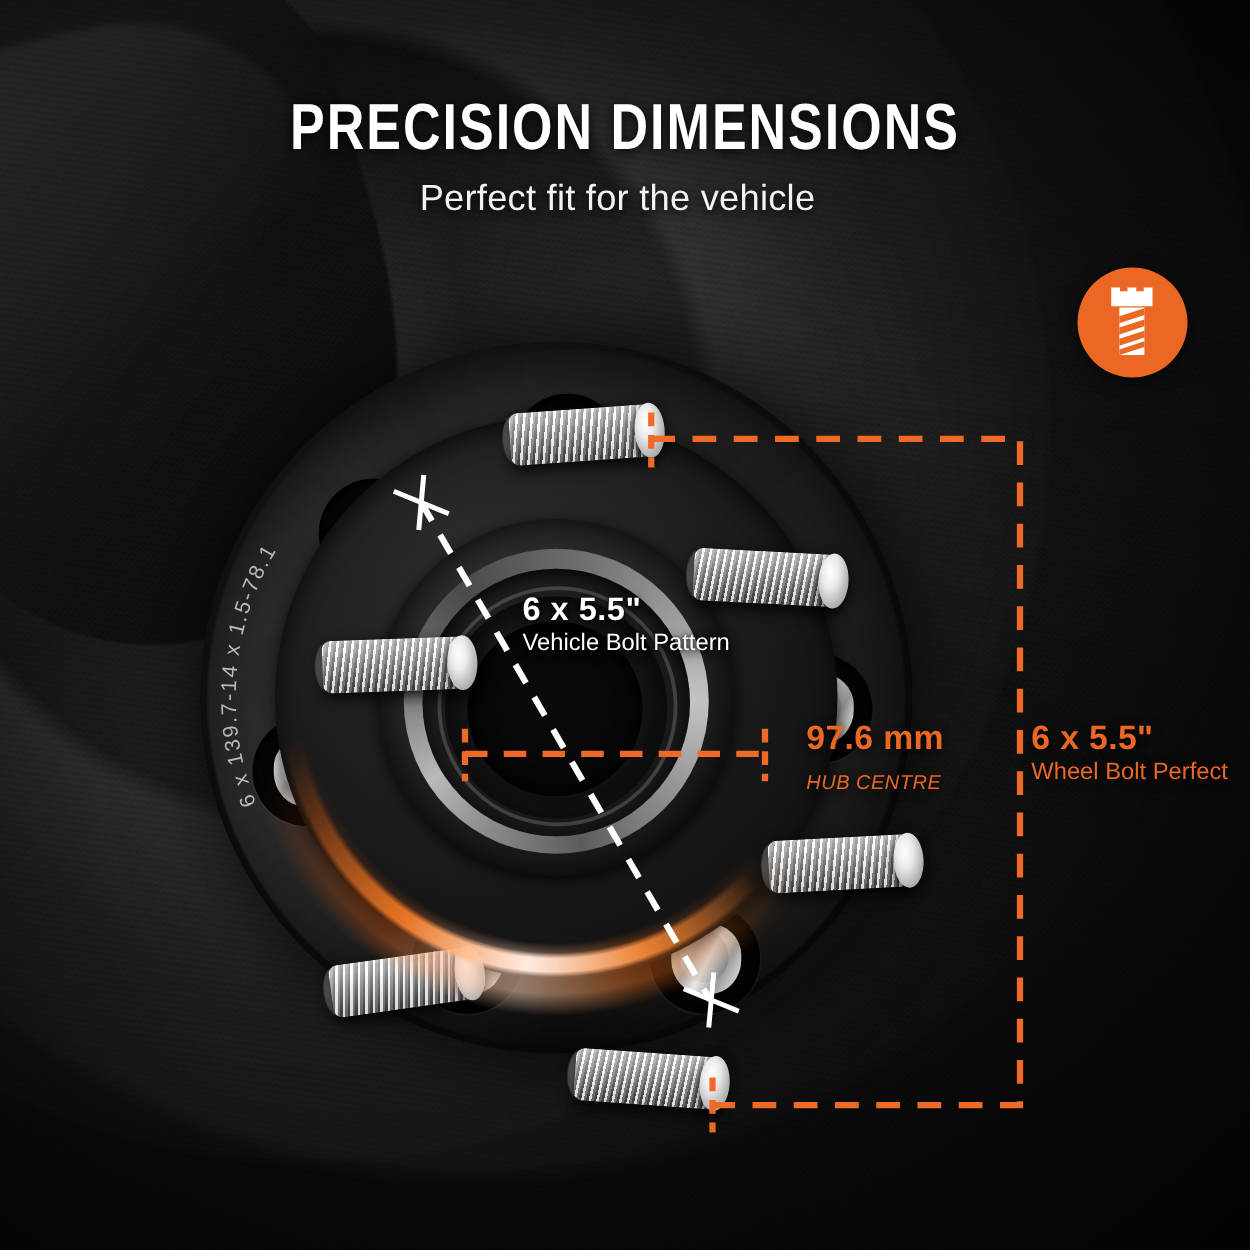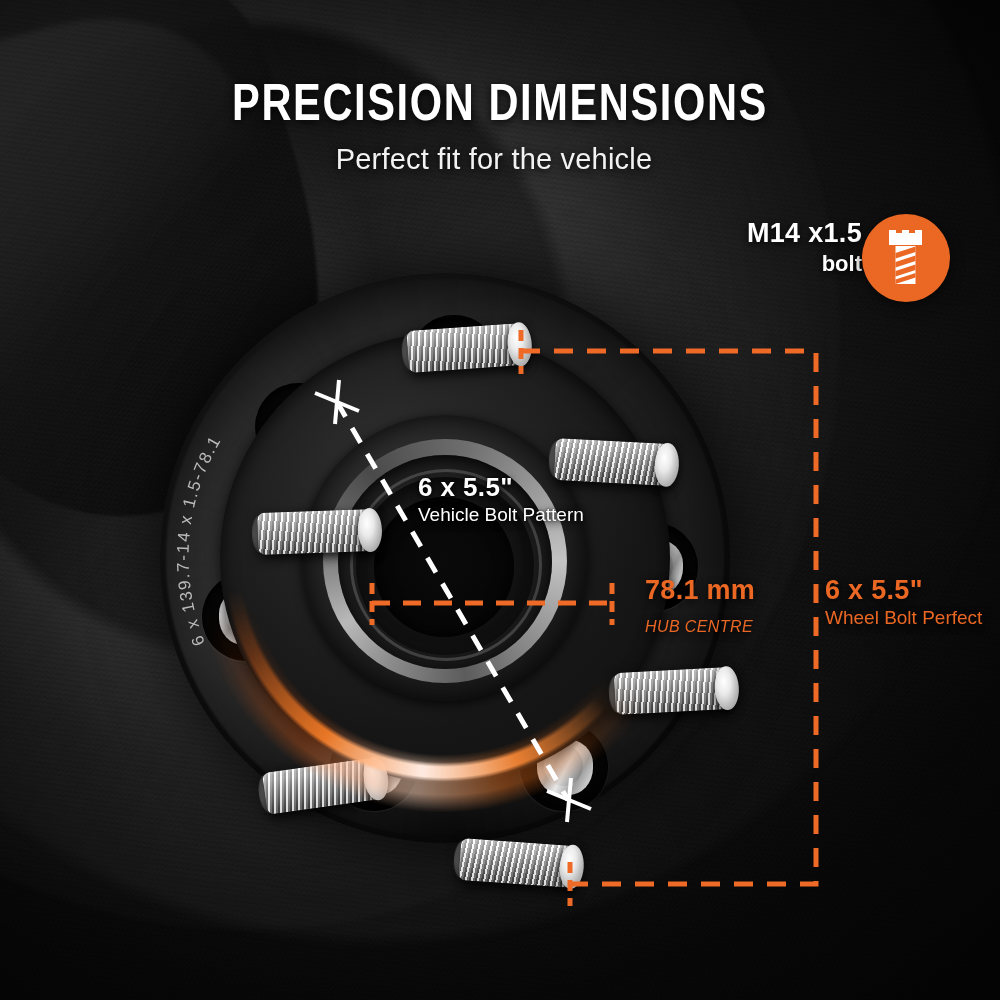--- a/index.html
+++ b/index.html
@@ -445,24 +445,20 @@
 
     <line x1="372" y1="603" x2="612" y2="603" stroke="#ee6a26" stroke-width="5" stroke-dasharray="18 13"></line>
     <line x1="372" y1="583" x2="372" y2="625" stroke="#ee6a26" stroke-width="5" stroke-dasharray="11 7"></line>
     <line x1="612" y1="583" x2="612" y2="625" stroke="#ee6a26" stroke-width="5" stroke-dasharray="11 7"></line>
   </svg>
 
   <div class="title">PRECISION DIMENSIONS</div>
   <div class="subtitle">Perfect fit for the vehicle</div>
 
   <div id="m14-badge">
-    <div class="lines">
-      <div class="l1">M14 x1.5</div>
-      <div class="l2">bolt</div>
-    </div>
     <div class="circle">
       <svg width="46" height="62" viewBox="0 0 46 62">
 
         <path d="M6 3 h7 v3 h6 v-3 h7 v3 h6 v-3 h7 v15 h-33 z" fill="#ffffff"></path>
 
         <g>
           <rect x="12.5" y="19" width="20" height="38" fill="#ffffff"></rect>
           <g fill="#ea6724">
             <polygon points="12.5,26 32.5,19.5 32.5,25 12.5,31.5"></polygon>
             <polygon points="12.5,35 32.5,28.5 32.5,34 12.5,40.5"></polygon>
@@ -473,21 +469,21 @@
       </svg>
     </div>
   </div>
 
   <div class="lbl-vehicle">
     <div class="big">6 x 5.5"</div>
     <div class="small">Vehicle Bolt Pattern</div>
   </div>
 
   <div class="lbl-hub">
-    <div class="big">78.1 mm</div>
+    <div class="big">97.6 mm</div>
     <div class="small">HUB CENTRE</div>
   </div>
 
   <div class="lbl-wheel">
     <div class="big">6 x 5.5"</div>
     <div class="small">Wheel Bolt Perfect</div>
   </div>
 
 </div>
 

